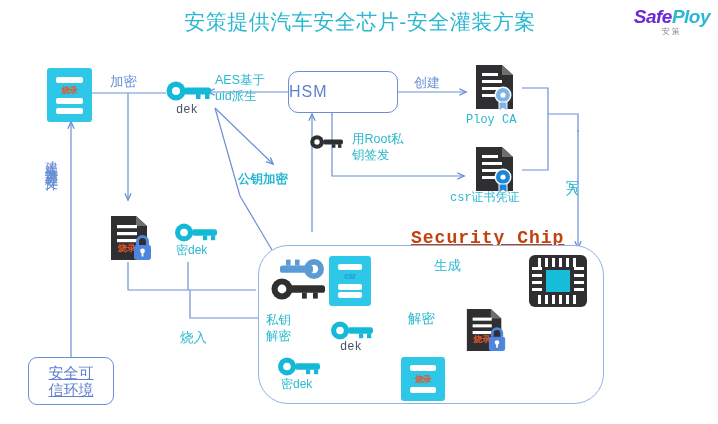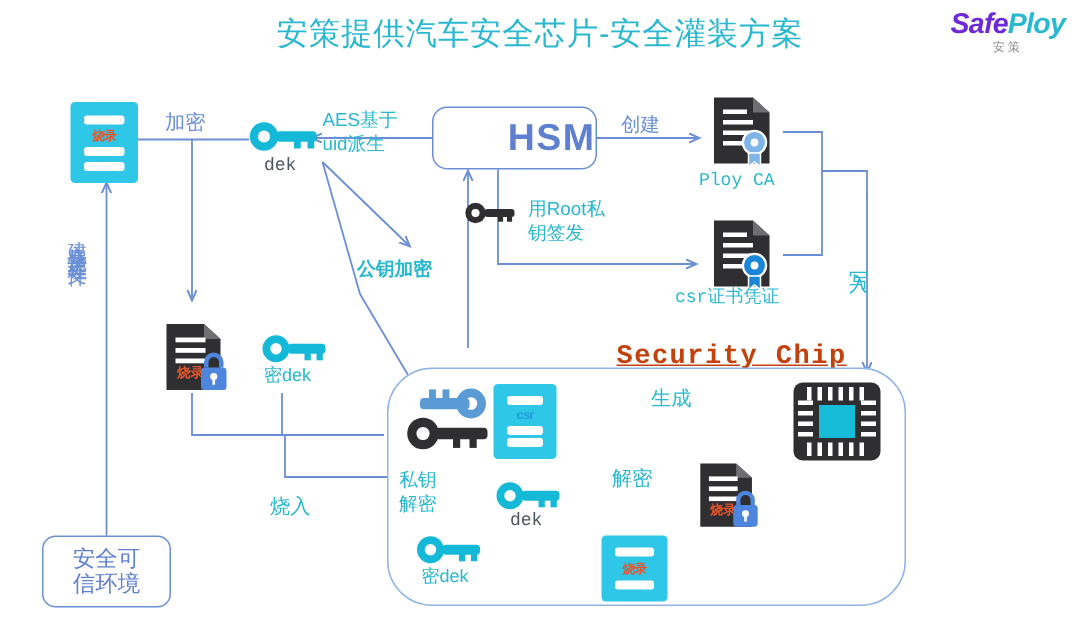--- a/index.html
+++ b/index.html
@@ -92,40 +92,41 @@
   }
 
   
   .hsm {
     position: absolute;
     left: 288px; top: 71px;
     width: 110px; height: 42px;
     border: 1.6px solid #6b8fd6;
     border-radius: 10px;
     background: #ffffff;
-    display: flex; align-items: center; justify-content: flex-end;
-    font-size: 25px;
+    display: flex; align-items: center; justify-content: flex-start;
+    font-size: 16px;
     color: #5f7fd0;
-    font-weight: bold;
+    font-weight: normal;
     letter-spacing: 1px;
   }
 
   
   .trustbox {
     position: absolute;
     left: 28px; top: 357px;
     width: 86px; height: 48px;
     border: 1.4px solid #6b8fd6;
     border-radius: 9px;
     background: #ffffff;
     display: flex; align-items: center; justify-content: center;
     text-align: center;
     font-size: 15px;
     color: #5f7fd0;
     line-height: 1.15;
+    text-decoration: underline;
   }
 
   
   .chipbox {
     position: absolute;
     left: 258px; top: 245px;
     width: 346px; height: 159px;
     border: 1.5px solid #8fb4e8;
     border-radius: 30px;
     background: #ffffff;

